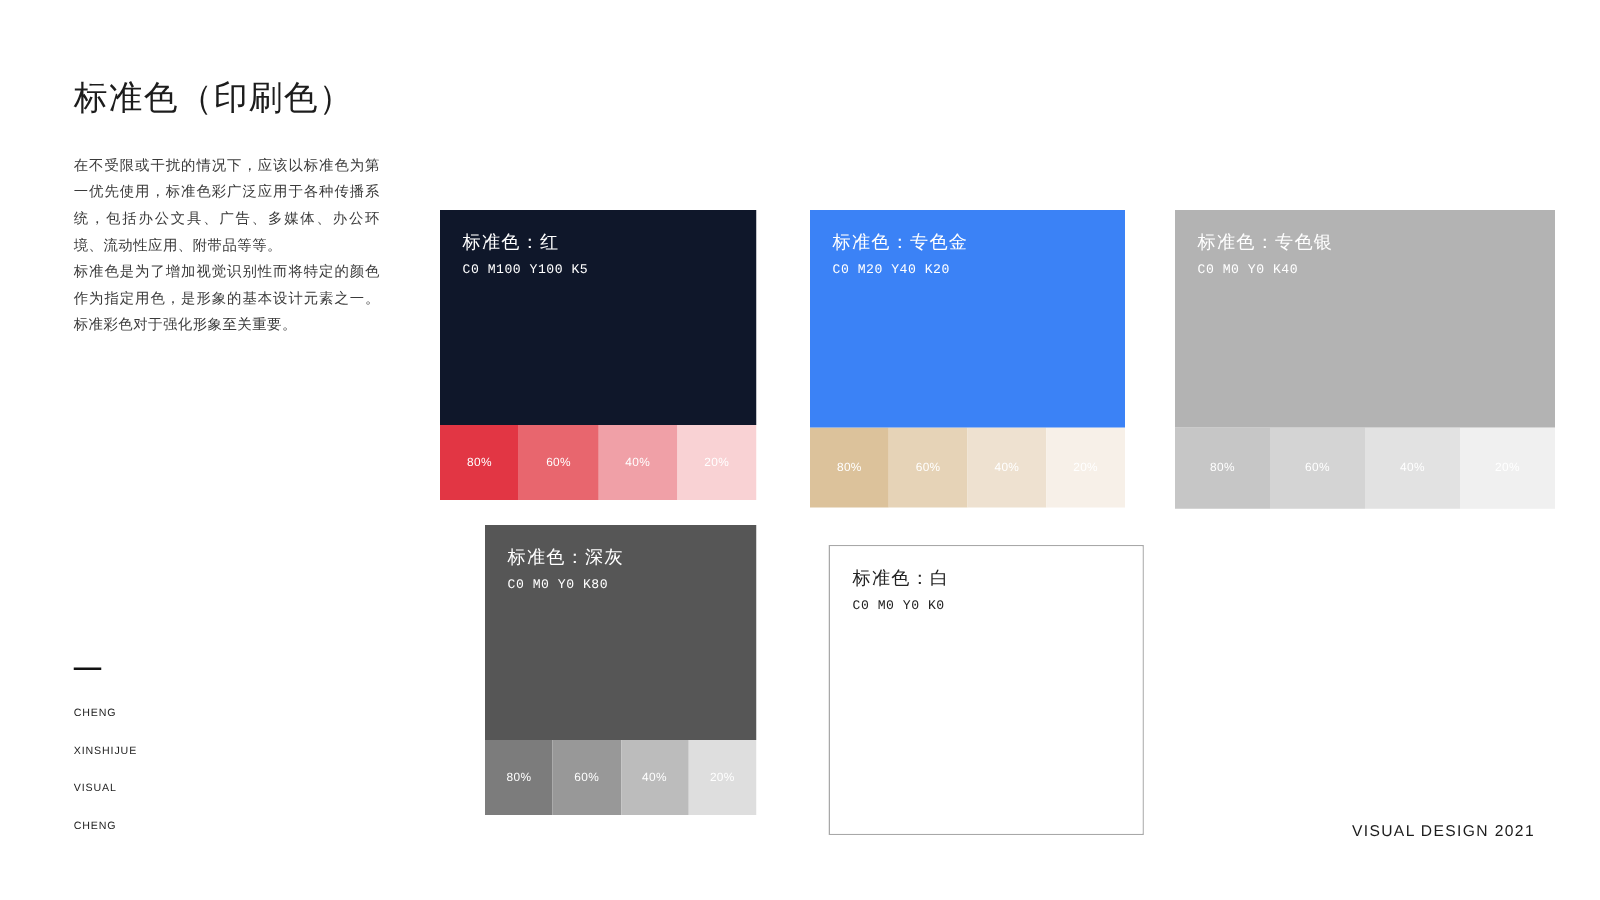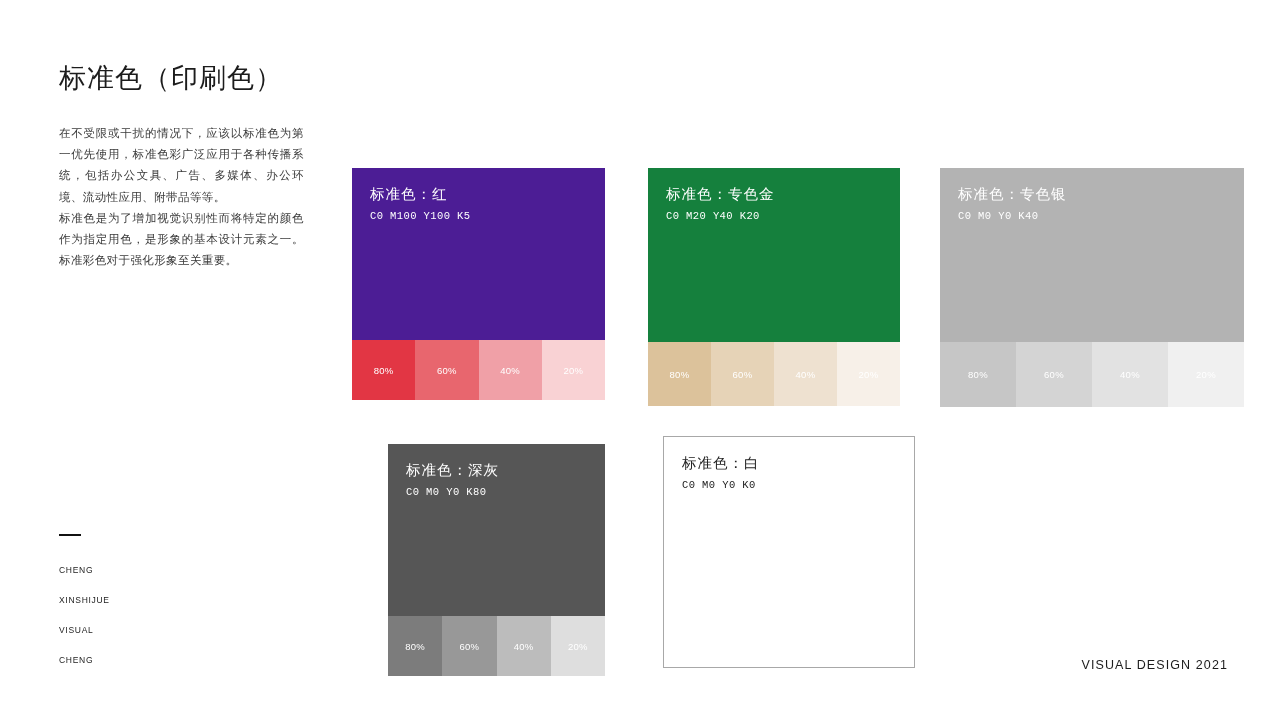--- a/index.html
+++ b/index.html
@@ -113,21 +113,21 @@
     font-family: "Liberation Sans", sans-serif;
     font-size: 9.5px;
     letter-spacing: 0.3px;
     color: #ffffff;
   }
 
   
   #swatch-red     { left: 0px;   top: 0px;   width: 253px; height: 232px; }
   #swatch-gold    { left: 296px; top: 0px;   width: 252px; height: 238px; }
   #swatch-silver  { left: 588px; top: 0px;   width: 304px; height: 239px; }
-  #swatch-darkgray{ left: 0px;   top: 276px; width: 253px; height: 232px; padding-left: 36px; }
+  #swatch-darkgray{ left: 0px;   top: 252px; width: 253px; height: 232px; padding-left: 36px; }
   #swatch-white   { left: 296px; top: 268px; width: 252px; height: 232px; margin-left: 15px; }
 
   #swatch-white { border: 1px solid #a8a8a8; background: #ffffff; }
   #swatch-silver .tint-row { height: 65px; }
   #swatch-gold .tint-row { height: 64px; }
 
   
   .footer {
     position: absolute;
     right: 52px;
@@ -154,36 +154,36 @@
   <div class="brand-dash"></div>
   <div class="brand-line">CHENG</div>
   <div class="brand-line">XINSHIJUE</div>
   <div class="brand-line">VISUAL</div>
   <div class="brand-line">CHENG</div>
 </div>
 
 <div class="swatch-area">
 
   <div class="swatch" id="swatch-red">
-    <div class="swatch-body" style="background-color: #4c1d95;">
+    <div class="swatch-body" style="background-color: #0f172a;">
       <div class="swatch-label-wrap">
         <p class="swatch-name" style="color: rgb(255, 255, 255);">标准色：红</p>
         <p class="swatch-cmyk" style="color: rgb(255, 255, 255);">C0 M100 Y100 K5</p>
       </div>
     </div>
     <div class="tint-row">
       <div class="tint-cell" style="background-color: rgb(226, 54, 68); color: rgb(255, 255, 255);">80%</div>
       <div class="tint-cell" style="background-color: rgb(232, 102, 110); color: rgb(255, 255, 255);">60%</div>
       <div class="tint-cell" style="background-color: rgb(240, 160, 167); color: rgb(255, 255, 255);">40%</div>
       <div class="tint-cell" style="background-color: rgb(249, 210, 212); color: rgb(255, 255, 255);">20%</div>
     </div>
   </div>
 
   <div class="swatch" id="swatch-gold">
-    <div class="swatch-body" style="background-color: #15803d;">
+    <div class="swatch-body" style="background-color: #3b82f6;">
       <div class="swatch-label-wrap">
         <p class="swatch-name" style="color: rgb(255, 255, 255);">标准色：专色金</p>
         <p class="swatch-cmyk" style="color: rgb(255, 255, 255);">C0 M20 Y40 K20</p>
       </div>
     </div>
     <div class="tint-row">
       <div class="tint-cell" style="background-color: rgb(220, 194, 155); color: rgb(255, 255, 255);">80%</div>
       <div class="tint-cell" style="background-color: rgb(230, 211, 183); color: rgb(255, 255, 255);">60%</div>
       <div class="tint-cell" style="background-color: rgb(238, 225, 208); color: rgb(255, 255, 255);">40%</div>
       <div class="tint-cell" style="background-color: rgb(247, 240, 232); color: rgb(255, 255, 255);">20%</div>

